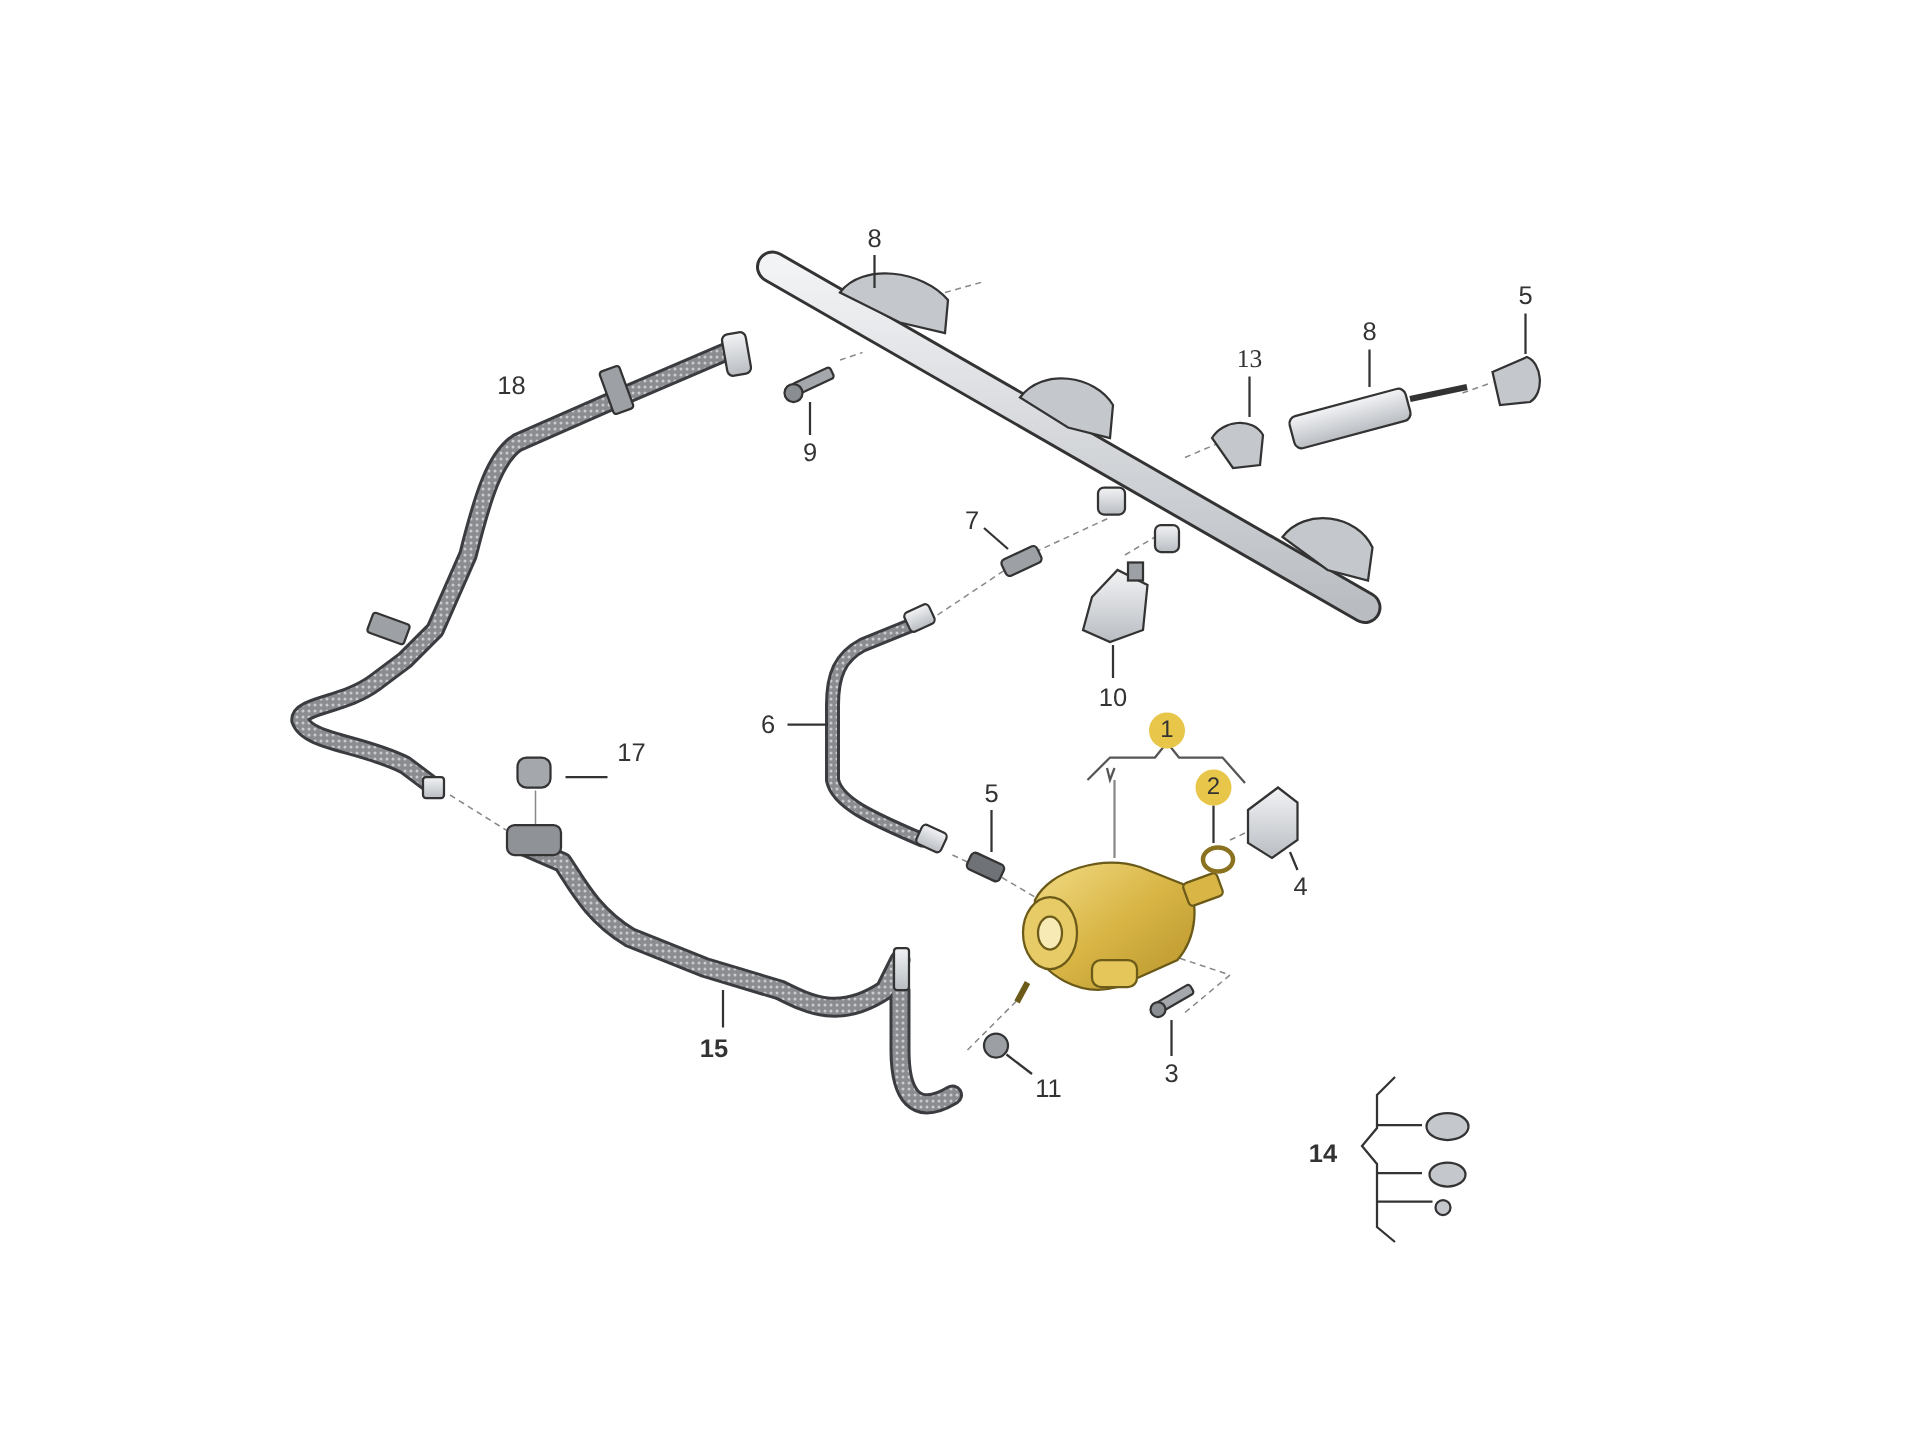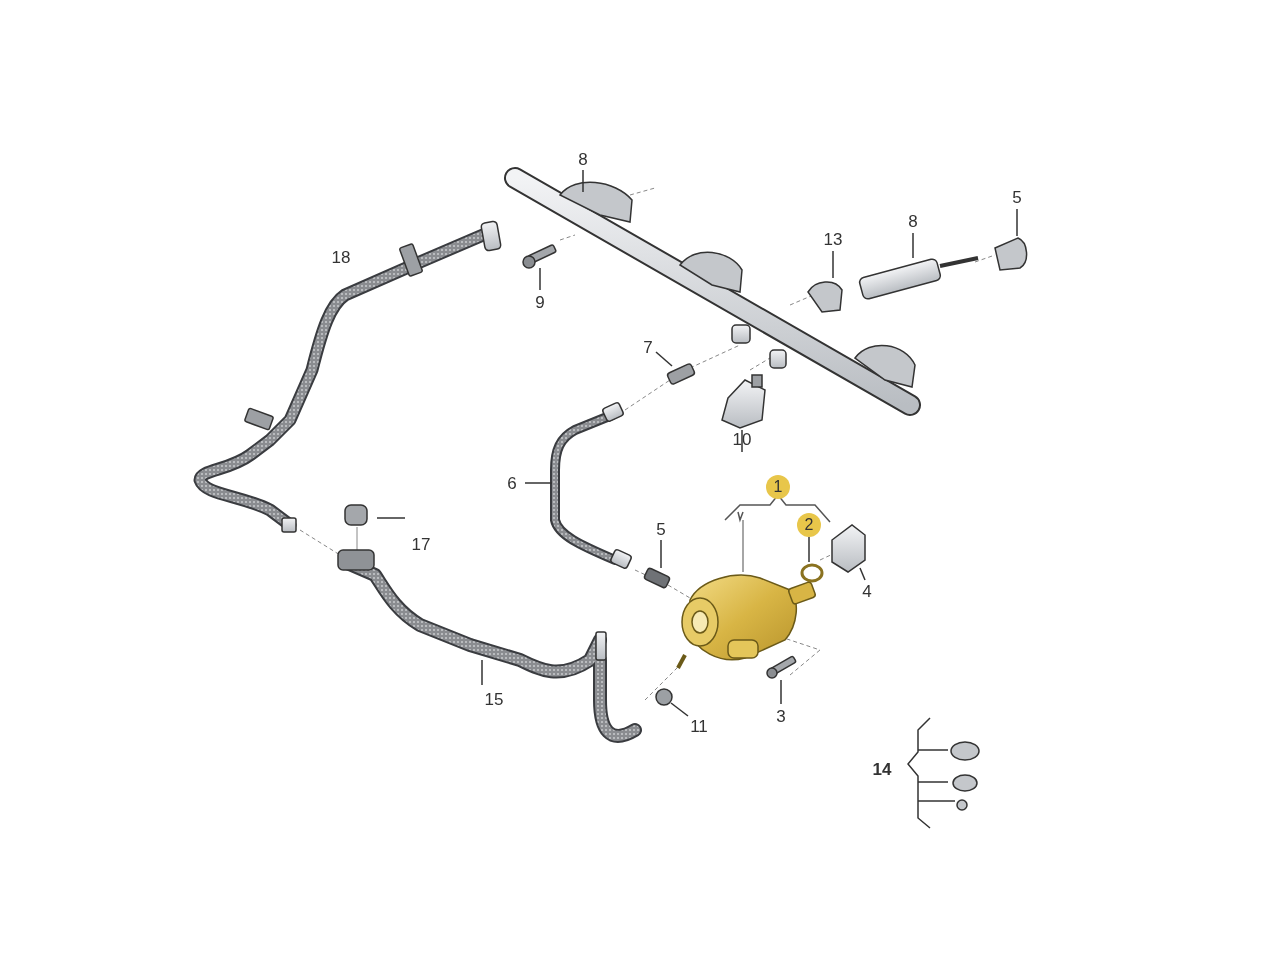--- a/index.html
+++ b/index.html
@@ -178,21 +178,21 @@
 <div class="callout hl" style="left:809px;top:525px;">
     <span>2</span>
   </div>
 <div class="callout" style="left:781px;top:716px;">3</div>
 <div class="callout" style="left:867px;top:591px;">4</div>
 <div class="callout" style="left:661px;top:529px;">5</div>
 <div class="callout" style="left:512px;top:483px;">6</div>
 <div class="callout" style="left:648px;top:347px;">7</div>
 <div class="callout" style="left:583px;top:159px;">8</div>
 <div class="callout" style="left:540px;top:302px;">9</div>
-<div class="callout" style="left:742px;top:439px;">10</div>
+<div class="callout" style="left:742px;top:465px;">10</div>
 <div class="callout" style="left:913px;top:221px;">8</div>
 <div class="callout" style="left:1017px;top:197px;">5</div>
-<div class="callout" style="left:833px;top:239px;">13</div>
+<div class="callout" style="left:833px;top:239px;font-family:Liberation Serif, serif;">13</div>
 <div class="callout" style="left:882px;top:769px;font-weight:bold;">14</div>
-<div class="callout" style="left:494px;top:699px;">15</div>
+<div class="callout" style="left:476px;top:699px;font-weight:bold;">15</div>
 <div class="callout" style="left:699px;top:726px;">11</div>
-<div class="callout" style="left:421px;top:544px;">17</div>
+<div class="callout" style="left:421px;top:502px;">17</div>
 <div class="callout" style="left:341px;top:257px;text-align:right;">18</div>
 
 </body></html>

